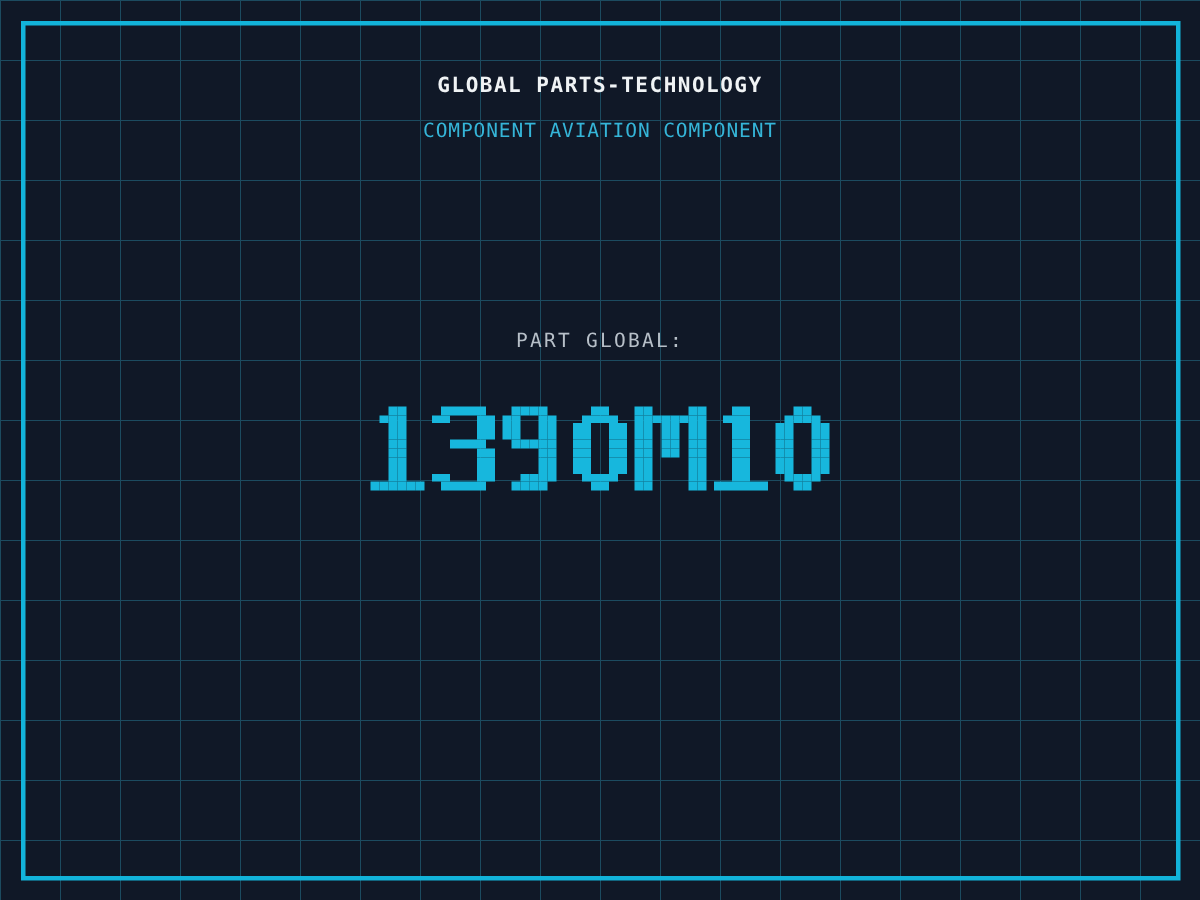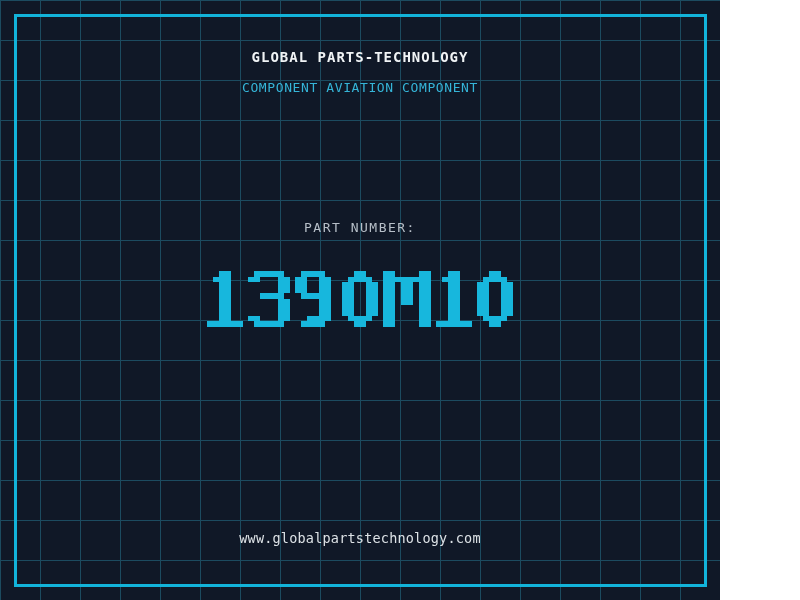--- a/index.html
+++ b/index.html
@@ -15,21 +15,21 @@
     --cell-h: 5.6px;
   }
   * { margin: 0; padding: 0; box-sizing: border-box; }
   html, body { width: 800px; height: 600px; }
   body {
     font-family: "DejaVu Sans Mono", "Liberation Mono", monospace;
     overflow: hidden;
   }
   .canvas {
     position: relative;
-    width: 720px;
+    width: 800px;
     height: 600px;
     background-color: var(--background);
     background-image:
       linear-gradient(to right, var(--grid-line) 1px, transparent 1px),
       linear-gradient(to bottom, var(--grid-line) 1px, transparent 1px);
     background-size: 40px 40px;
   }
   .frame {
     position: absolute;
     left: 14px; top: 14px; right: 13px; bottom: 13px;
@@ -83,18 +83,17 @@
 </head>
 <body>
 
 <div class="canvas">
   <div class="frame"></div>
 
   <div class="row company-title">GLOBAL PARTS-TECHNOLOGY</div>
 
   <div class="row certification-subtitle">COMPONENT AVIATION COMPONENT</div>
 
-  <div class="row part-number-label">PART NUMBER:</div>
+  <div class="row part-number-label">PART GLOBAL:</div>
 
   <div class="row part-number-display"><div class="glyph" style="grid-template-columns: repeat(6, var(--cell-w)); grid-auto-rows: var(--cell-h);"><i></i><i></i><i class="on"></i><i class="on"></i><i></i><i></i><i></i><i class="on"></i><i class="on"></i><i class="on"></i><i></i><i></i><i></i><i></i><i class="on"></i><i class="on"></i><i></i><i></i><i></i><i></i><i class="on"></i><i class="on"></i><i></i><i></i><i></i><i></i><i class="on"></i><i class="on"></i><i></i><i></i><i></i><i></i><i class="on"></i><i class="on"></i><i></i><i></i><i></i><i></i><i class="on"></i><i class="on"></i><i></i><i></i><i></i><i></i><i class="on"></i><i class="on"></i><i></i><i></i><i></i><i></i><i class="on"></i><i class="on"></i><i></i><i></i><i class="on"></i><i class="on"></i><i class="on"></i><i class="on"></i><i class="on"></i><i class="on"></i></div><div class="glyph" style="grid-template-columns: repeat(7, var(--cell-w)); grid-auto-rows: var(--cell-h);"><i></i><i class="on"></i><i class="on"></i><i class="on"></i><i class="on"></i><i class="on"></i><i></i><i class="on"></i><i class="on"></i><i></i><i></i><i></i><i class="on"></i><i class="on"></i><i></i><i></i><i></i><i></i><i></i><i class="on"></i><i class="on"></i><i></i><i></i><i></i><i></i><i></i><i class="on"></i><i class="on"></i><i></i><i></i><i class="on"></i><i class="on"></i><i class="on"></i><i class="on"></i><i></i><i></i><i></i><i></i><i></i><i></i><i class="on"></i><i class="on"></i><i></i><i></i><i></i><i></i><i></i><i class="on"></i><i class="on"></i><i></i><i></i><i></i><i></i><i></i><i class="on"></i><i class="on"></i><i class="on"></i><i class="on"></i><i></i><i></i><i></i><i class="on"></i><i class="on"></i><i></i><i class="on"></i><i class="on"></i><i class="on"></i><i class="on"></i><i class="on"></i><i></i></div><div class="glyph" style="grid-template-columns: repeat(7, var(--cell-w)); grid-auto-rows: var(--cell-h);"><i></i><i class="on"></i><i class="on"></i><i class="on"></i><i class="on"></i><i></i><i></i><i class="on"></i><i class="on"></i><i></i><i></i><i class="on"></i><i class="on"></i><i></i><i class="on"></i><i class="on"></i><i></i><i></i><i class="on"></i><i class="on"></i><i></i><i class="on"></i><i class="on"></i><i></i><i></i><i class="on"></i><i class="on"></i><i></i><i></i><i class="on"></i><i class="on"></i><i class="on"></i><i class="on"></i><i class="on"></i><i></i><i></i><i></i><i></i><i></i><i class="on"></i><i class="on"></i><i></i><i></i><i></i><i></i><i></i><i class="on"></i><i class="on"></i><i></i><i></i><i></i><i></i><i></i><i class="on"></i><i class="on"></i><i></i><i></i><i></i><i class="on"></i><i class="on"></i><i class="on"></i><i class="on"></i><i></i><i></i><i class="on"></i><i class="on"></i><i class="on"></i><i class="on"></i><i></i><i></i></div><div class="glyph" style="grid-template-columns: repeat(6, var(--cell-w)); grid-auto-rows: var(--cell-h);"><i></i><i></i><i class="on"></i><i class="on"></i><i></i><i></i><i></i><i class="on"></i><i class="on"></i><i class="on"></i><i class="on"></i><i></i><i class="on"></i><i class="on"></i><i></i><i></i><i class="on"></i><i class="on"></i><i class="on"></i><i class="on"></i><i></i><i></i><i class="on"></i><i class="on"></i><i class="on"></i><i class="on"></i><i></i><i></i><i class="on"></i><i class="on"></i><i class="on"></i><i class="on"></i><i></i><i></i><i class="on"></i><i class="on"></i><i class="on"></i><i class="on"></i><i></i><i></i><i class="on"></i><i class="on"></i><i class="on"></i><i class="on"></i><i></i><i></i><i class="on"></i><i class="on"></i><i></i><i class="on"></i><i class="on"></i><i class="on"></i><i class="on"></i><i></i><i></i><i></i><i class="on"></i><i class="on"></i><i></i><i></i></div><div class="glyph" style="grid-template-columns: repeat(8, var(--cell-w)); grid-auto-rows: var(--cell-h);"><i class="on"></i><i class="on"></i><i></i><i></i><i></i><i></i><i class="on"></i><i class="on"></i><i class="on"></i><i class="on"></i><i class="on"></i><i class="on"></i><i class="on"></i><i class="on"></i><i class="on"></i><i class="on"></i><i class="on"></i><i class="on"></i><i></i><i class="on"></i><i class="on"></i><i></i><i class="on"></i><i class="on"></i><i class="on"></i><i class="on"></i><i></i><i class="on"></i><i class="on"></i><i></i><i class="on"></i><i class="on"></i><i class="on"></i><i class="on"></i><i></i><i class="on"></i><i class="on"></i><i></i><i class="on"></i><i class="on"></i><i class="on"></i><i class="on"></i><i></i><i class="on"></i><i class="on"></i><i></i><i class="on"></i><i class="on"></i><i class="on"></i><i class="on"></i><i></i><i></i><i></i><i></i><i class="on"></i><i class="on"></i><i class="on"></i><i class="on"></i><i></i><i></i><i></i><i></i><i class="on"></i><i class="on"></i><i class="on"></i><i class="on"></i><i></i><i></i><i></i><i></i><i class="on"></i><i class="on"></i><i class="on"></i><i class="on"></i><i></i><i></i><i></i><i></i><i class="on"></i><i class="on"></i></div><div class="glyph" style="grid-template-columns: repeat(6, var(--cell-w)); grid-auto-rows: var(--cell-h);"><i></i><i></i><i class="on"></i><i class="on"></i><i></i><i></i><i></i><i class="on"></i><i class="on"></i><i class="on"></i><i></i><i></i><i></i><i></i><i class="on"></i><i class="on"></i><i></i><i></i><i></i><i></i><i class="on"></i><i class="on"></i><i></i><i></i><i></i><i></i><i class="on"></i><i class="on"></i><i></i><i></i><i></i><i></i><i class="on"></i><i class="on"></i><i></i><i></i><i></i><i></i><i class="on"></i><i class="on"></i><i></i><i></i><i></i><i></i><i class="on"></i><i class="on"></i><i></i><i></i><i></i><i></i><i class="on"></i><i class="on"></i><i></i><i></i><i class="on"></i><i class="on"></i><i class="on"></i><i class="on"></i><i class="on"></i><i class="on"></i></div><div class="glyph" style="grid-template-columns: repeat(6, var(--cell-w)); grid-auto-rows: var(--cell-h);"><i></i><i></i><i class="on"></i><i class="on"></i><i></i><i></i><i></i><i class="on"></i><i class="on"></i><i class="on"></i><i class="on"></i><i></i><i class="on"></i><i class="on"></i><i></i><i></i><i class="on"></i><i class="on"></i><i class="on"></i><i class="on"></i><i></i><i></i><i class="on"></i><i class="on"></i><i class="on"></i><i class="on"></i><i></i><i></i><i class="on"></i><i class="on"></i><i class="on"></i><i class="on"></i><i></i><i></i><i class="on"></i><i class="on"></i><i class="on"></i><i class="on"></i><i></i><i></i><i class="on"></i><i class="on"></i><i class="on"></i><i class="on"></i><i></i><i></i><i class="on"></i><i class="on"></i><i></i><i class="on"></i><i class="on"></i><i class="on"></i><i class="on"></i><i></i><i></i><i></i><i class="on"></i><i class="on"></i><i></i><i></i></div></div>
 
-  <div class="row website-url">www.globalpartstechnology.com</div>
 </div>
 
 </body></html>

